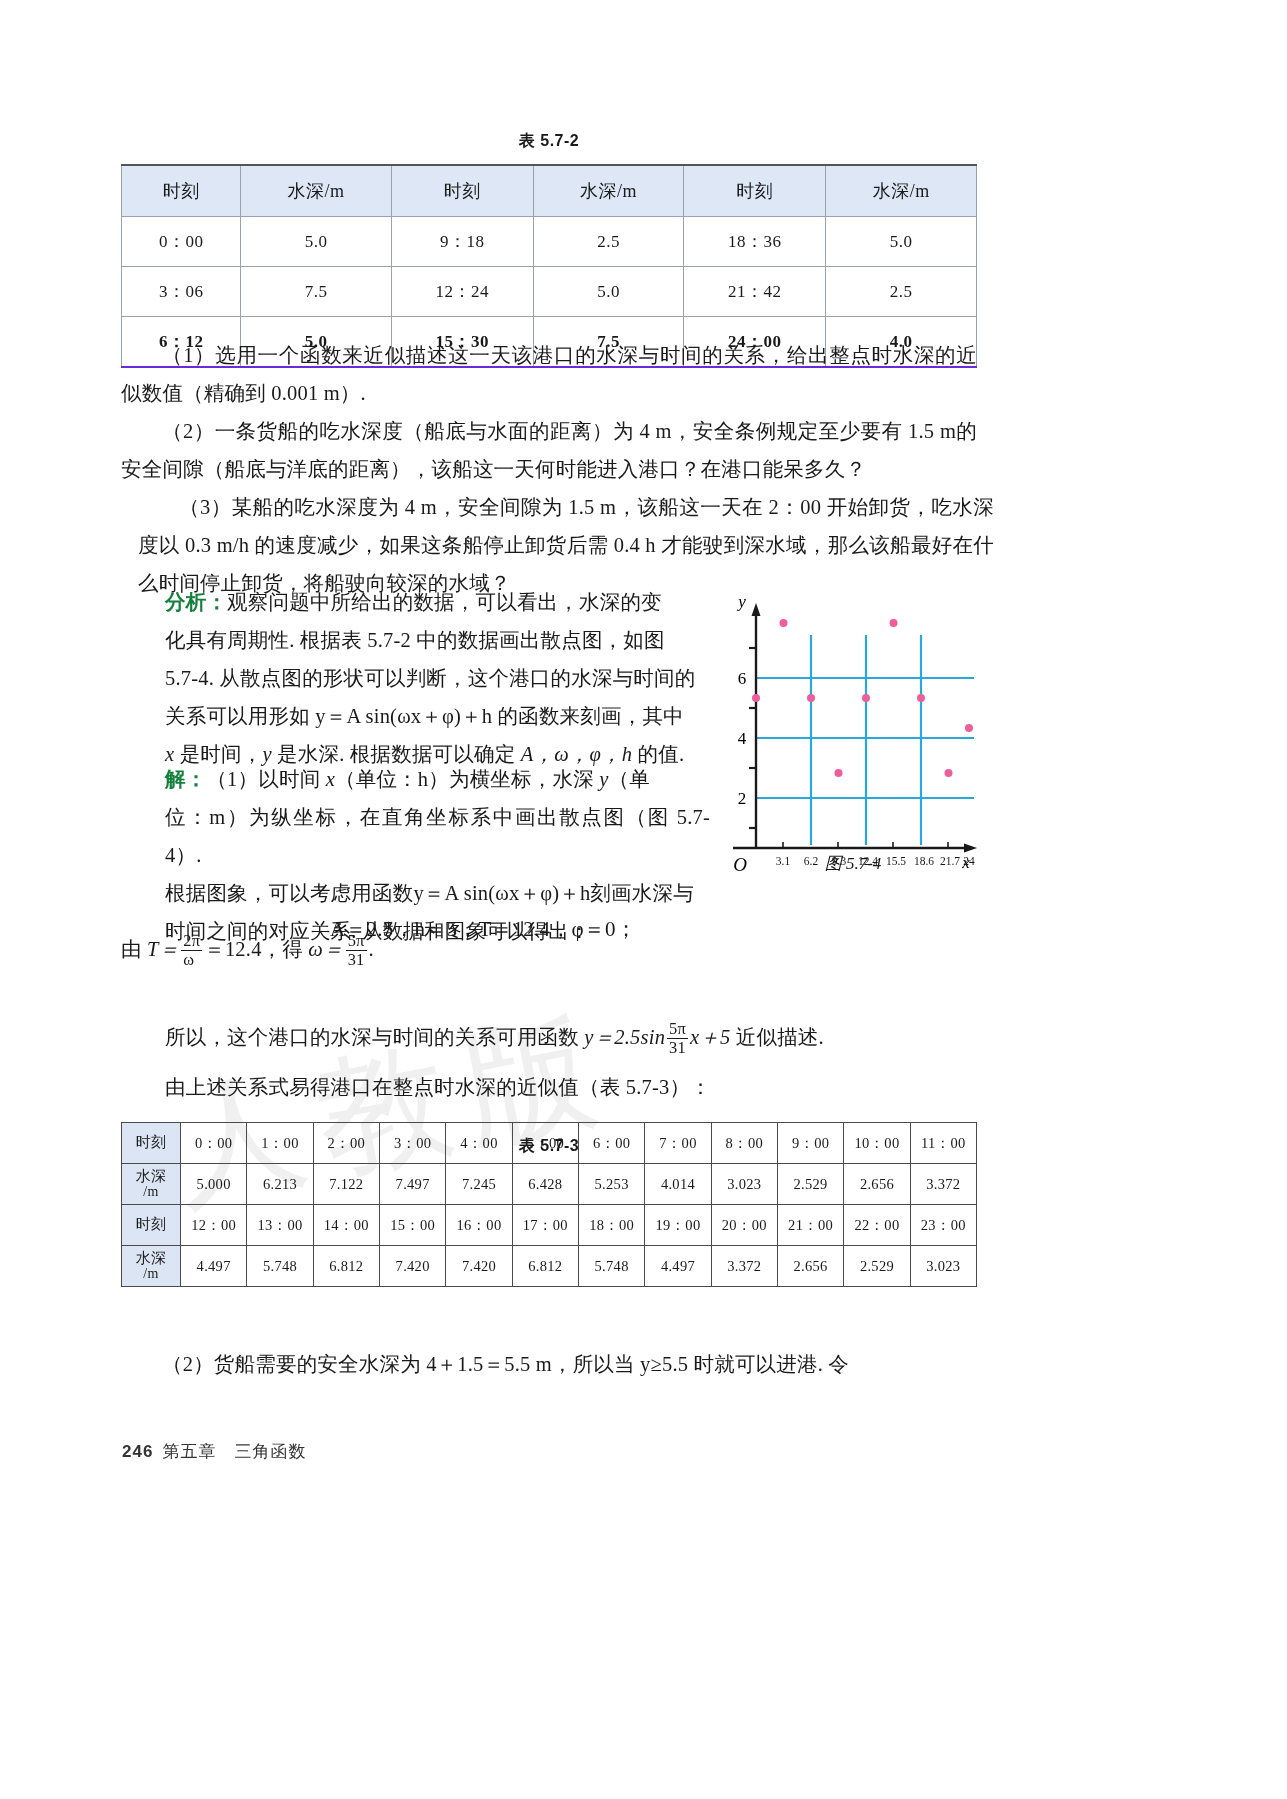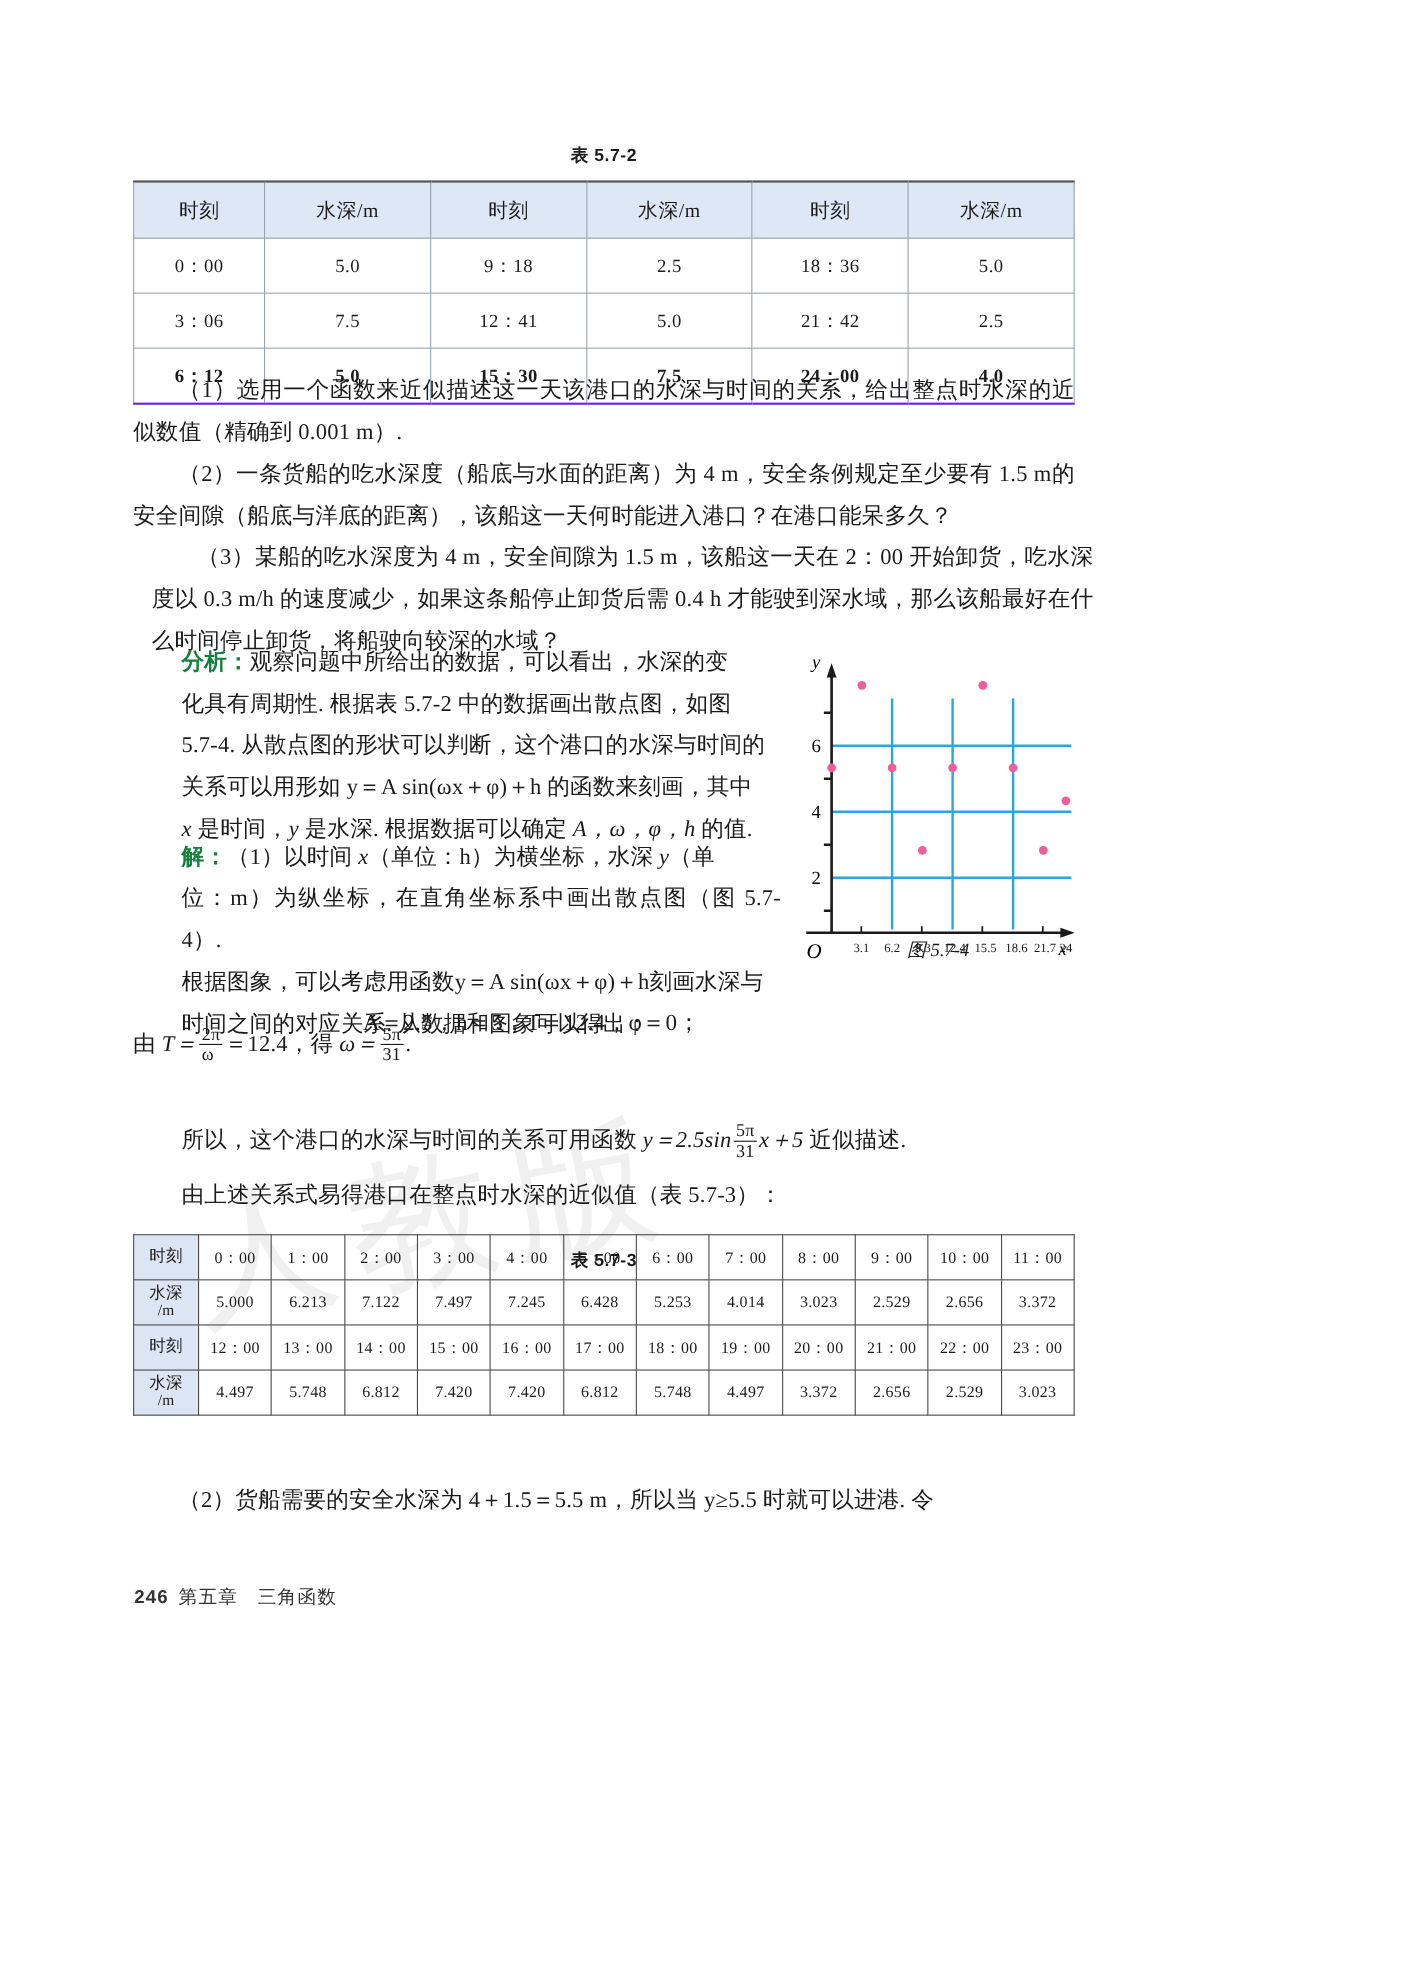--- a/index.html
+++ b/index.html
@@ -138,21 +138,21 @@
         <td>0：00</td>
         <td>5.0</td>
         <td>9：18</td>
         <td>2.5</td>
         <td>18：36</td>
         <td>5.0</td>
       </tr>
       <tr>
         <td>3：06</td>
         <td>7.5</td>
-        <td>12：41</td>
+        <td>12：24</td>
         <td>5.0</td>
         <td>21：42</td>
         <td>2.5</td>
       </tr>
       <tr>
         <td>6：12</td>
         <td>5.0</td>
         <td>15：30</td>
         <td>7.5</td>
         <td>24：00</td>

